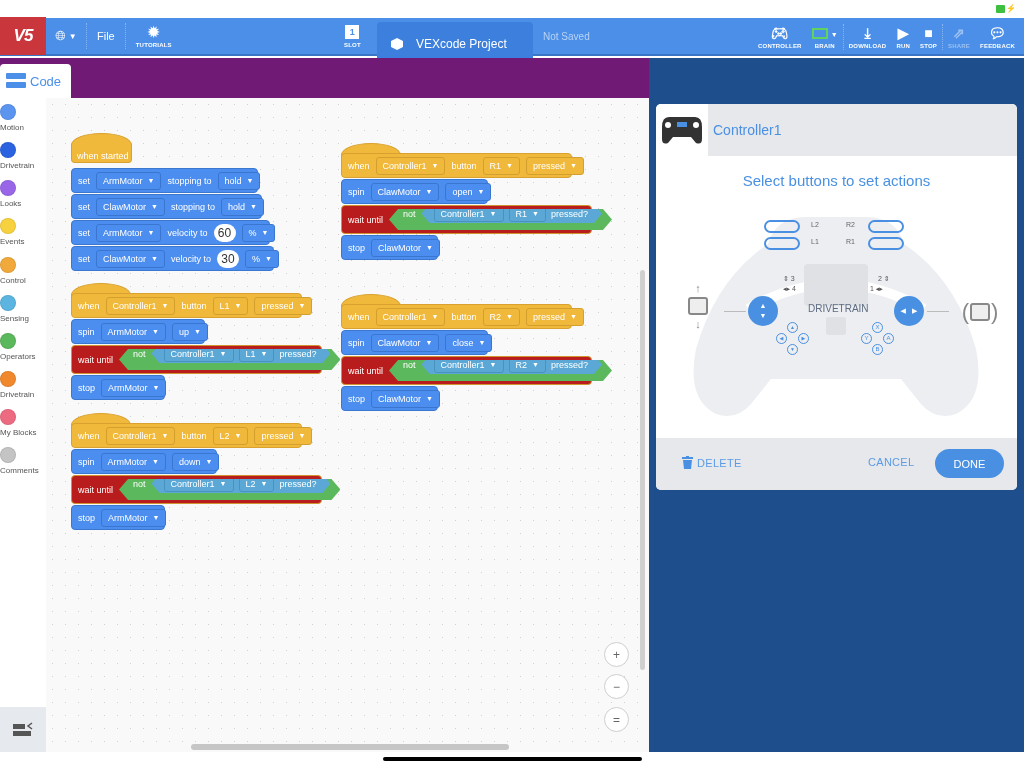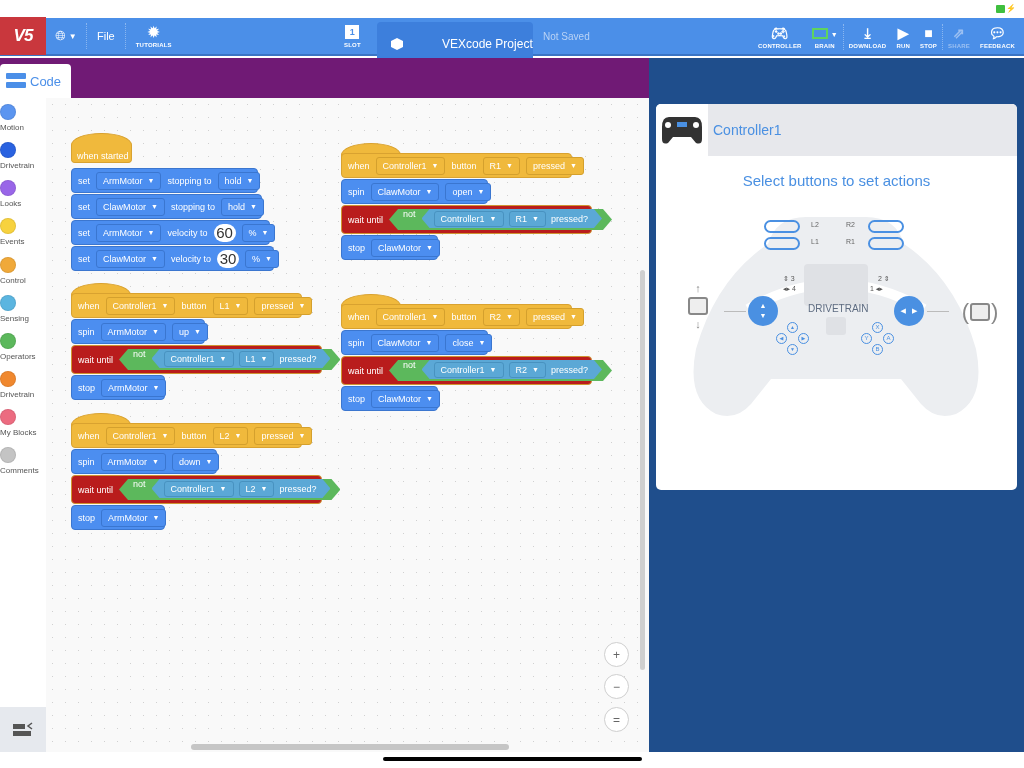--- a/index.html
+++ b/index.html
@@ -14,21 +14,21 @@
   
   .toolbar { position: absolute; top: 18px; left: 0; width: 1024px; height: 38px; background: #4b8fe8; display: flex; align-items: center; border-bottom: 2px solid #3a74c4; }
   .logo { width: 46px; height: 38px; background: #c9373d; color: #fff; font-weight: bold; font-style: italic; font-size: 17px; display: flex; align-items: center; justify-content: center; letter-spacing: -1px; }
   .tb-globe { width: 40px; display: flex; align-items: center; justify-content: center; color: #fff; font-size: 13px; gap: 3px; }
   .tb-sep { width: 1px; height: 26px; border-left: 1px dotted rgba(255,255,255,0.35); }
   .tb-file { color: #fff; font-size: 11px; padding: 0 10px; }
   .tb-btn { display: flex; flex-direction: column; align-items: center; justify-content: center; color: #fff; font-size: 6px; font-weight: bold; letter-spacing: 0.2px; }
   .tb-btn .ic { font-size: 14px; line-height: 16px; height: 18px; }
   .tutorials { padding: 0 10px; }
   .slot-box { width: 14px; height: 14px; border: 2px solid #fff; background: #fff; color: #4b8fe8; font-size: 9px; font-weight: bold; text-align: center; line-height: 11px; margin-top: 3px; }
-  .project { position: absolute; left: 377px; top: 4px; width: 156px; height: 44px; background: #3d7fdc; border-radius: 4px; display: flex; align-items: center; color: #fff; font-size: 12px; gap: 26px; }
+  .project { position: absolute; left: 377px; top: 4px; width: 156px; height: 44px; background: #3d7fdc; border-radius: 4px; display: flex; align-items: center; color: #fff; font-size: 12px; }
   .project .hex { width: 12px; height: 12px; margin: 0 13px 0 14px; background: #fff; clip-path: polygon(50% 0, 100% 25%, 100% 75%, 50% 100%, 0 75%, 0 25%); }
   .not-saved { position: absolute; left: 543px; top: 13px; color: #b9d3f6; font-size: 10px; }
   .tb-right { position: absolute; right: 4px; top: 0; height: 38px; display: flex; align-items: center; gap: 0; }
   .tb-right .tb-btn { padding: 0 5px; }
   .brain-ic { width: 16px; height: 11px; border: 2px solid #5fd35f; margin-top: 3px; margin-bottom: 4px; }
   .dim { color: #9cc0f2; }
 
   
   .tabstrip { position: absolute; top: 58px; left: 0; width: 649px; height: 40px; background: #701a75; }
   .code-tab { position: absolute; left: 0; top: 6px; width: 71px; height: 34px; background: #fff; border-radius: 4px 4px 0 0; display: flex; align-items: center; gap: 4px; padding-left: 6px; color: #4b8fe8; font-size: 13px; }
@@ -52,22 +52,22 @@
   
   .blk { position: absolute; height: 25px; border-radius: 4px; display: flex; align-items: center; padding: 0 6px; font-size: 9px; color: #fff; white-space: nowrap; gap: 6px; }
   .hat { position: absolute; height: 30px; background: #f0b93c; border: 1px solid #d9a230; border-radius: 30px 30px 4px 4px / 12px 12px 4px 4px; }
   .ev { background: #f0b93c; border: 1px solid #d9a230; }
   .mo { background: #4c8ef0; border: 1px solid #3b76cf; }
   .ct { background: #b91c1c; border: 1px solid #cf9430; }
   .dd { height: 18px; border-radius: 3px; display: inline-flex; align-items: center; padding: 0 6px; gap: 5px; font-size: 9px; color: #fff; }
   .ev .dd { background: #f0b93c; border: 1px solid #d4a02d; }
   .mo .dd { background: #4c8ef0; border: 1px solid #3a76d0; }
   .caret { font-size: 7px; }
-  .num { background: #fff; color: #333; border-radius: 9px; height: 18px; min-width: 22px; padding: 0 5px; display: inline-flex; align-items: center; justify-content: center; font-size: 15px; }
-  .not-hex { height: 21px; background: #5cb85c; display: inline-flex; padding: 0 10px 12px 14px; gap: 6px; clip-path: polygon(9px 0, calc(100% - 9px) 0, 100% 50%, calc(100% - 9px) 100%, 9px 100%, 0 50%); }
+  .num { background: #fff; color: #333; border-radius: 9px; height: 18px; min-width: 22px; padding: 0 5px; display: inline-flex; align-items: center; justify-content: center; font-size: 12px; }
+  .not-hex { height: 21px; background: #5cb85c; display: inline-flex; align-items: center; padding: 0 10px 12px 14px; gap: 6px; clip-path: polygon(9px 0, calc(100% - 9px) 0, 100% 50%, calc(100% - 9px) 100%, 9px 100%, 0 50%); }
   .sense-hex { height: 19px; background: #5ba8d6; display: inline-flex; align-items: center; padding: 0 14px 0 12px; gap: 5px; clip-path: polygon(8px 0, calc(100% - 8px) 0, 100% 50%, calc(100% - 8px) 100%, 8px 100%, 0 50%); }
   .sense-hex .dd { background: #5ba8d6; border: 1px solid #4892c0; height: 16px; }
 
   
   .devices { position: absolute; top: 58px; left: 649px; width: 375px; height: 694px; background: #1f4e8c; }
   .dev-head { height: 38px; background: #2b5fae; display: flex; align-items: center; padding-left: 15px; color: #fff; font-size: 12px; position: relative; }
   .dev-ic { position: absolute; top: 6px; width: 24px; height: 24px; border-radius: 3px; display: flex; align-items: center; justify-content: center; font-size: 10px; font-weight: bold; }
   .card { position: absolute; left: 7px; top: 46px; width: 361px; height: 386px; background: #fff; border-radius: 5px; overflow: hidden; }
   .card-head { height: 52px; display: flex; }
   .card-head .ctl-ic { width: 52px; height: 52px; background: #fff; display: flex; align-items: center; justify-content: center; }
@@ -555,16 +555,28 @@
       <div>↑</div>
       <div style="width:20px;height:18px;margin:3px auto;border:2px solid #888;border-radius:3px;background:#eee"></div>
       <div>↓</div>
     </div>
     <div style="position:absolute;left:300px;top:193px;width:48px;height:30px;color:#888;font-size:22px;display:flex;align-items:center;justify-content:center;gap:1px">
       <span>(</span>
         <div style="width:20px;height:18px;border:2px solid #888;border-radius:3px;background:#eee"></div>
         <span>)</span>
     </div>
 
+    <div class="card-foot">
+      <div class="foot-btn" style="left:26px;display:flex;align-items:center;gap:4px;">
+        <svg width="11" height="13" viewBox="0 0 11 13">
+            <rect x="0" y="1" width="11" height="2" fill="#4a90e2"></rect>
+            <rect x="4" y="0" width="3" height="2" fill="#4a90e2"></rect>
+            <path d="M1 4 H10 L9 13 H2 Z" fill="#4a90e2"></path>
+          </svg>
+        <span>DELETE</span>
+      </div>
+      <div class="foot-btn" style="left:212px;">CANCEL</div>
+      <div class="done">DONE</div>
+    </div>
   </div>
 </div>
 
 <div class="homebar"></div>
 
 </body></html>

